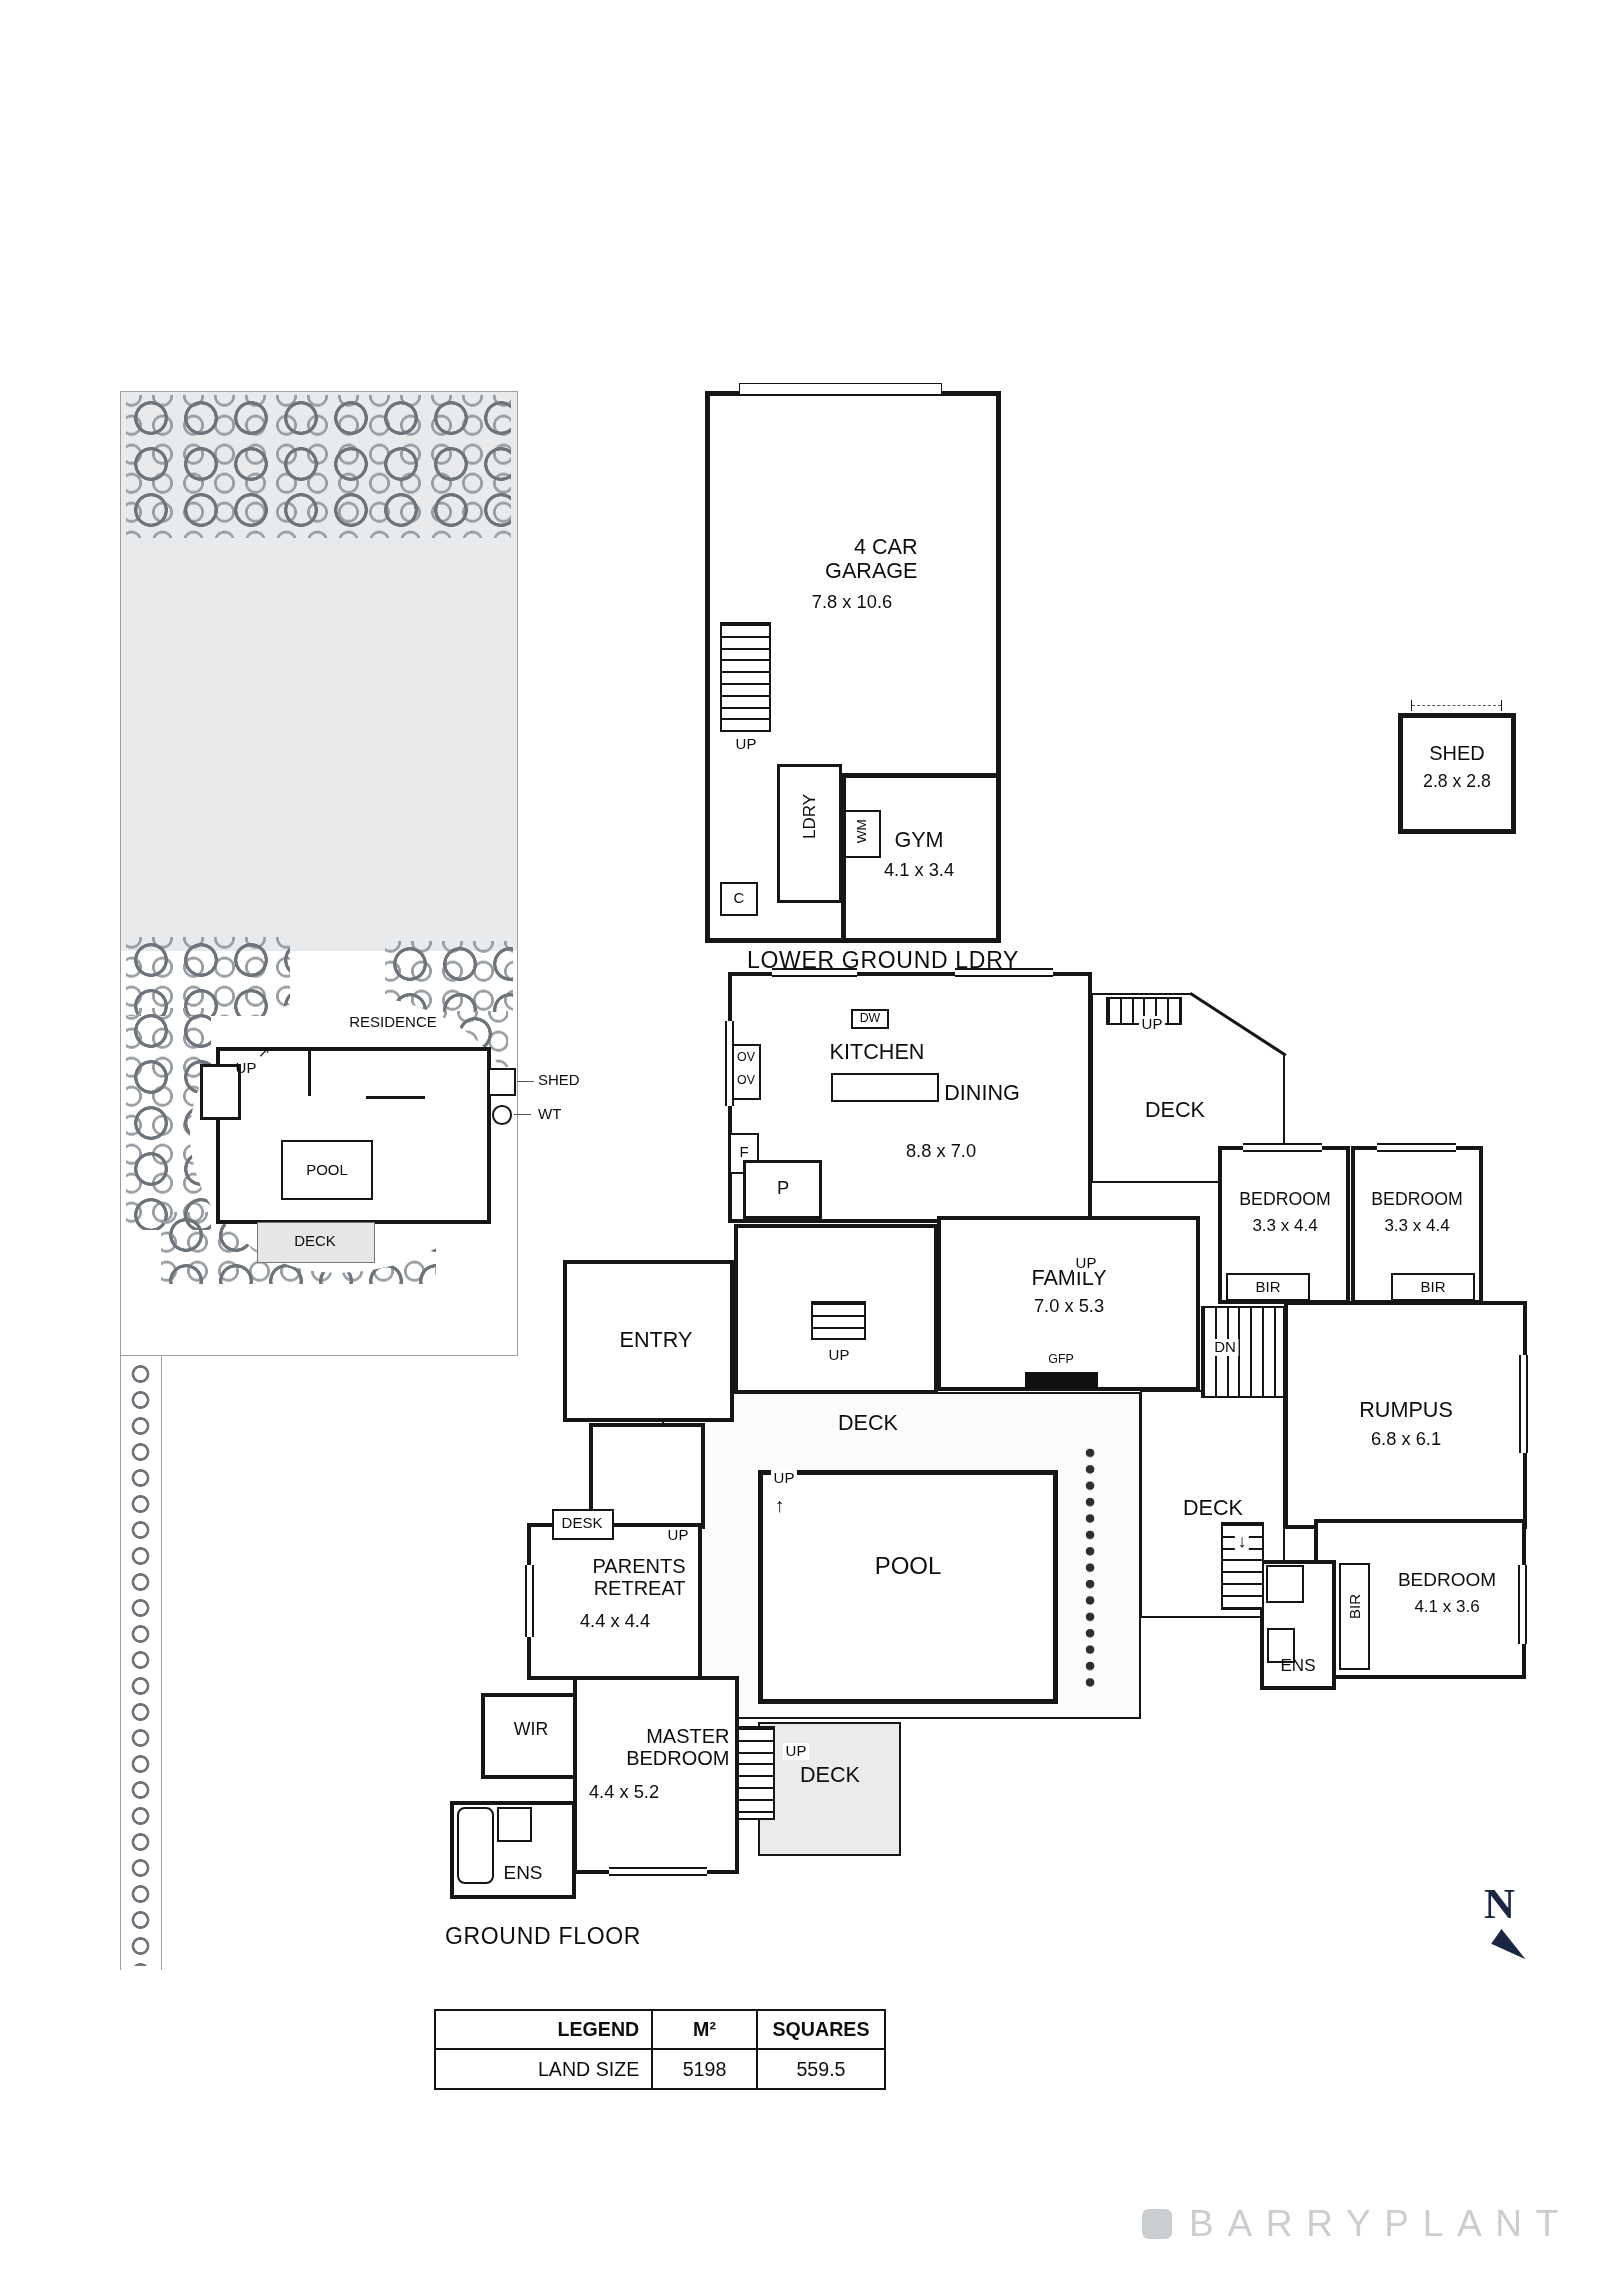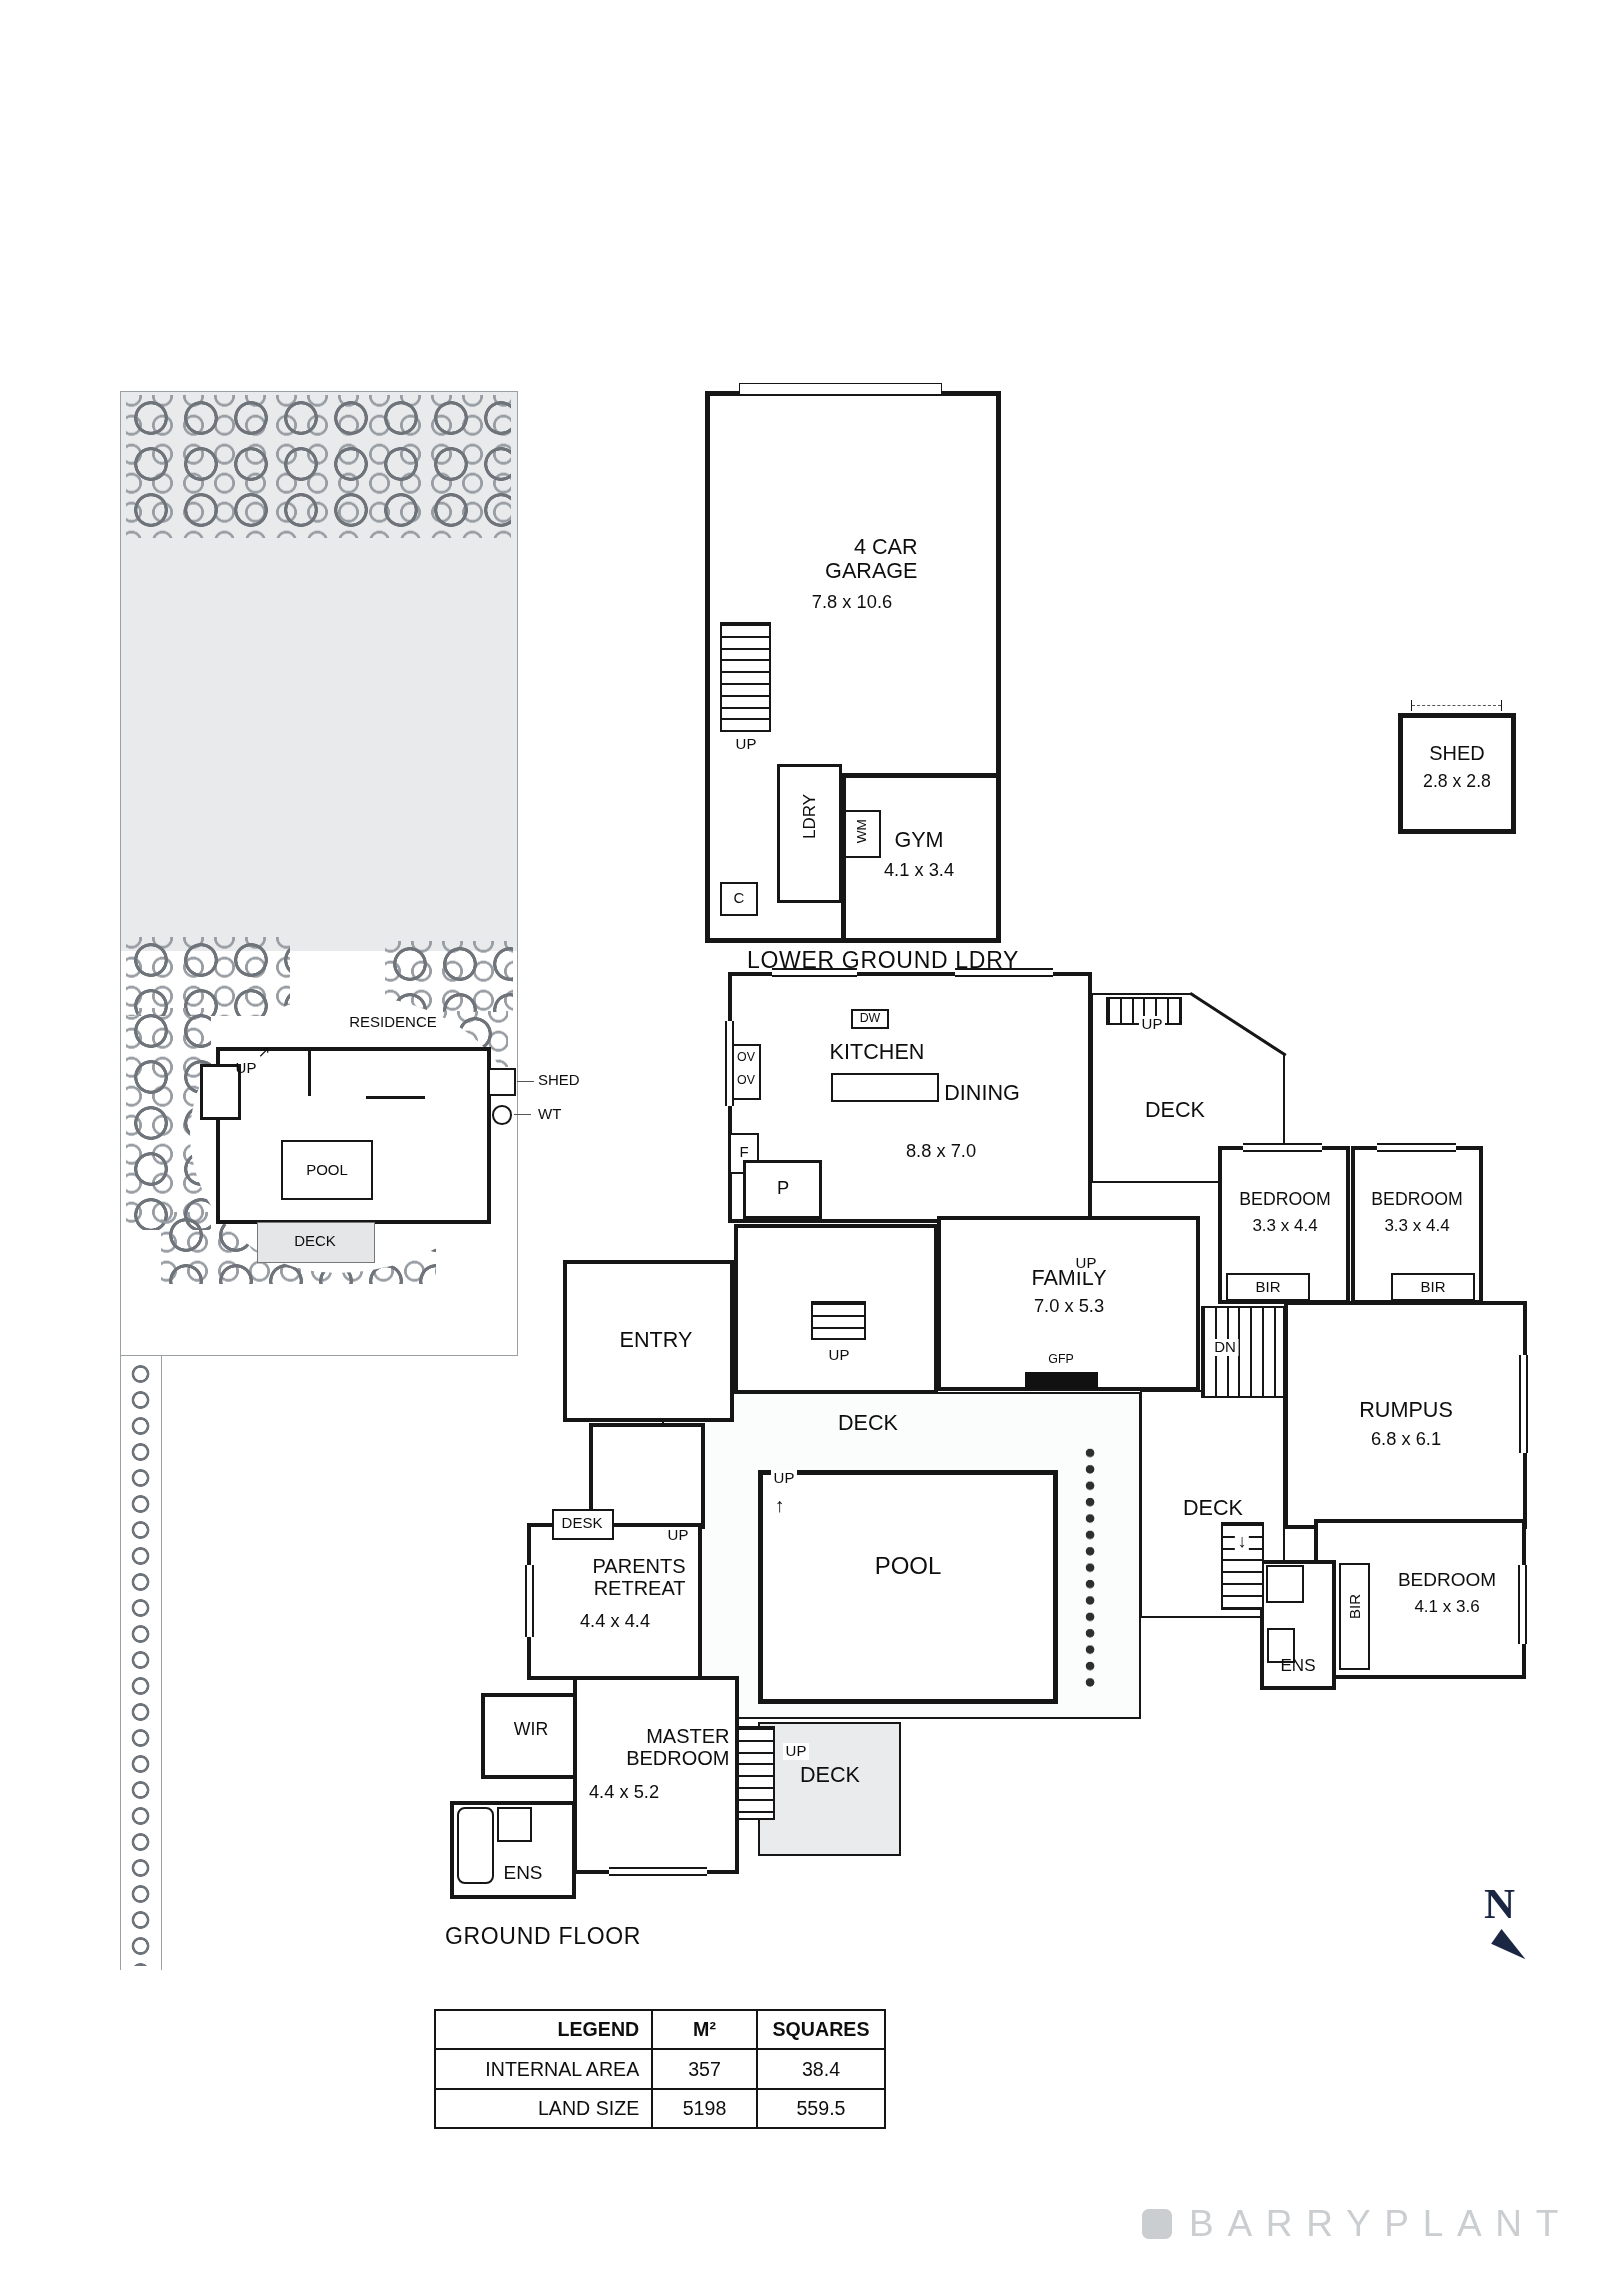--- a/index.html
+++ b/index.html
@@ -249,25 +249,20 @@
   <div class="lbl cap" style="left:543px;top:1924px;">GROUND FLOOR</div>
 
   <table class="legend" style="left:434px;top:2009px;">
     <tbody>
         <tr>
       <th class="lft" style="width:217px;">LEGEND</th>
       <th style="width:105px;">M²</th>
       <th style="width:128px;">SQUARES</th>
     </tr>
     <tr>
-      <td class="lft">INTERNAL AREA</td>
-      <td>357</td>
-      <td>38.4</td>
-    </tr>
-    <tr>
       <td class="lft">LAND SIZE</td>
       <td>5198</td>
       <td>559.5</td>
     </tr>
   </tbody>
     </table>
 
   <div class="compass-n" style="left:1484px;top:1879px;">N</div>
   <div class="compass-arrow" style="left:1493px;top:1938px;"></div>
 

